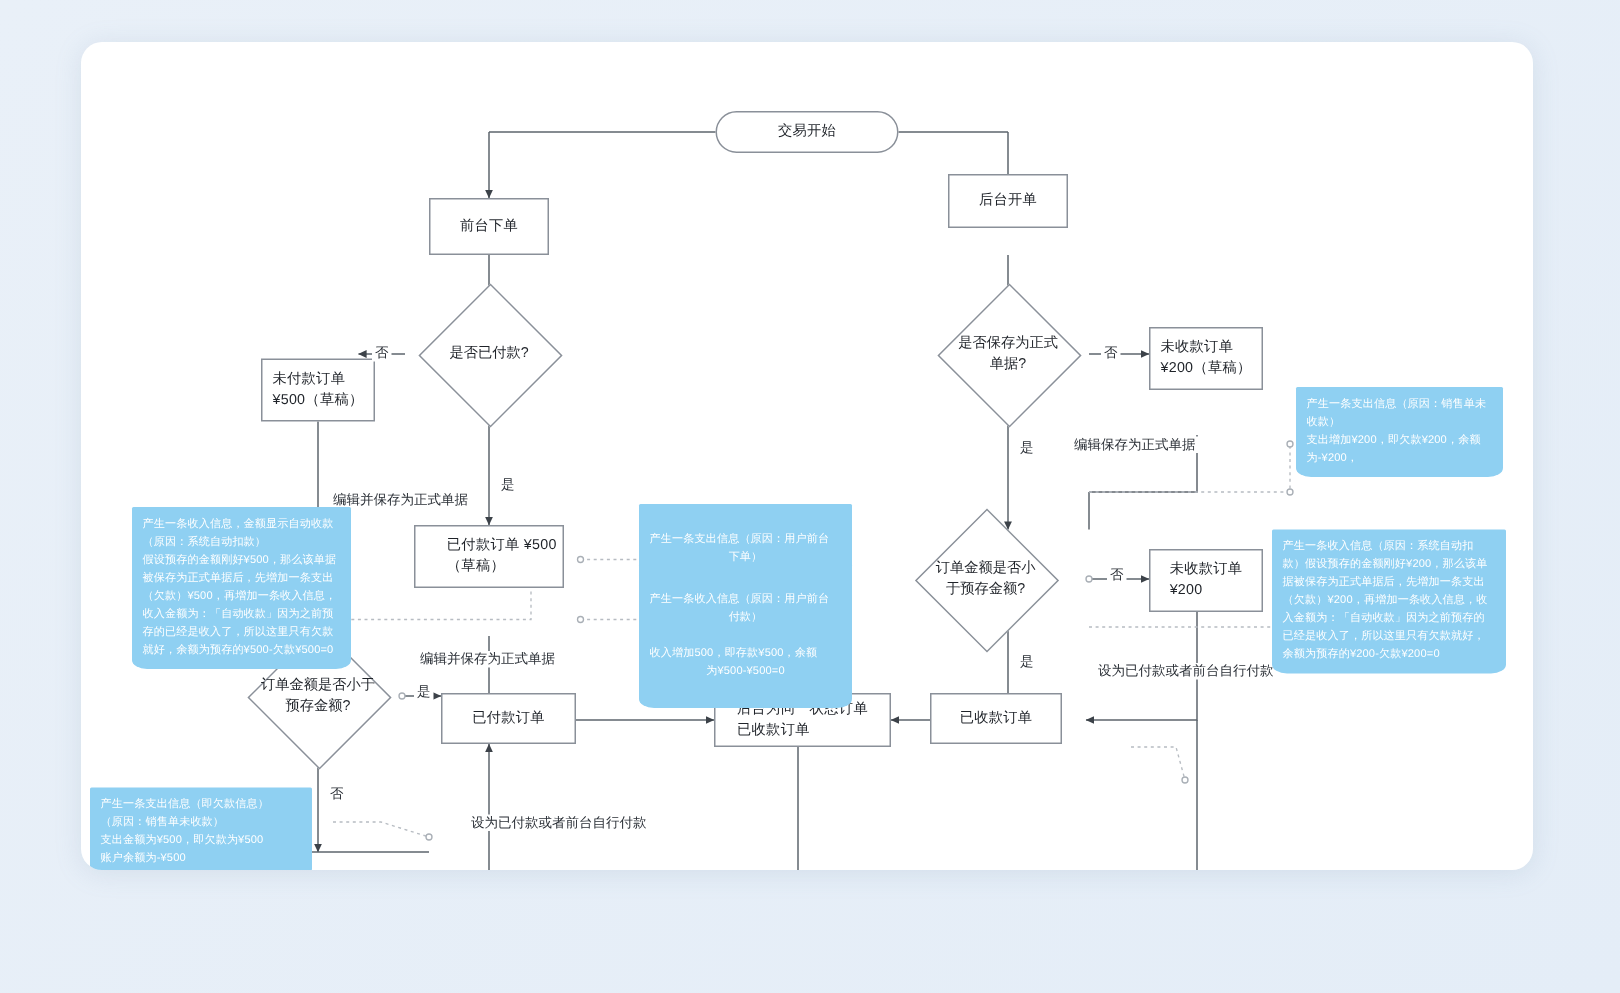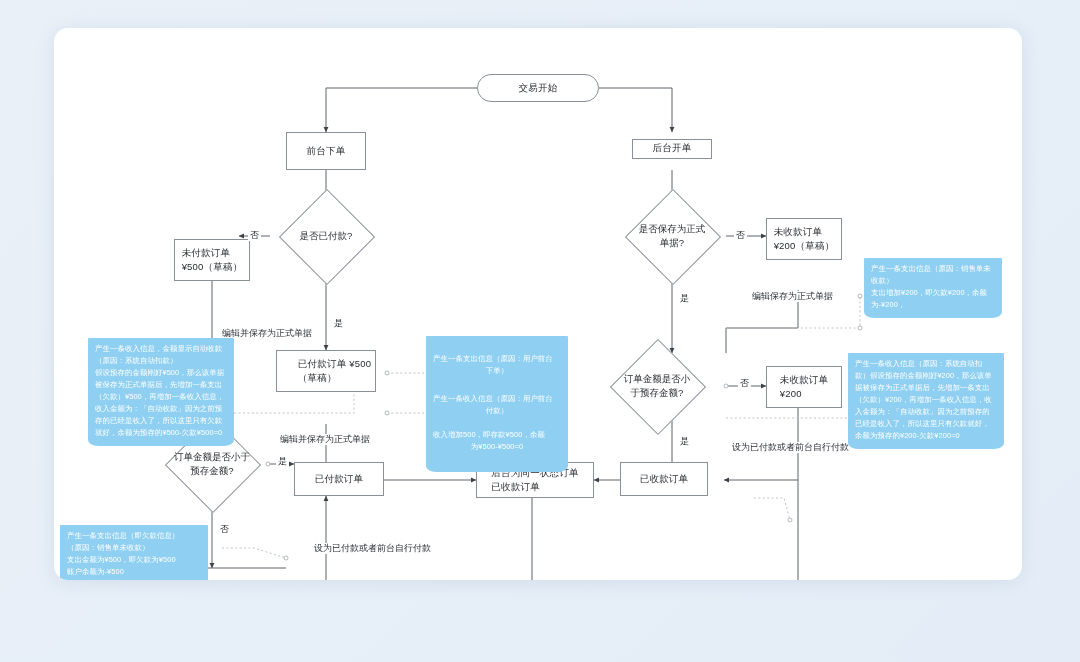--- a/index.html
+++ b/index.html
@@ -186,21 +186,21 @@
           <circle cx="736" cy="492" r="2"></circle>
           <circle cx="214" cy="436" r="2"></circle>
           <circle cx="672" cy="358" r="2"></circle>
         </g>
       </svg>
 
       <div class="node term" style="left:423px; top:46px; width:122px; height:28px;">交易开始</div>
 
       <div class="node" style="left:232px; top:104px; width:80px; height:38px;">前台下单</div>
 
-      <div class="node" style="left:578px; top:111px; width:80px; height:20px;font-family:Liberation Serif, serif;">后台开单</div>
+      <div class="node" style="left:578px; top:88px; width:80px; height:36px;">后台开单</div>
 
       <div class="diamond" style="left:216px; top:175px; width:112px; height:66px;">
         <div class="shape" style="left:23px; top:0px; width:66px; height:66px;"></div>
         <div class="txt">是否已付款?</div>
       </div>
 
       <div class="diamond" style="left:562px; top:175px; width:112px; height:66px;">
         <div class="shape" style="left:23px; top:0px; width:66px; height:66px;"></div>
         <div class="txt">是否保存为正式
 单据?</div>
@@ -241,21 +241,21 @@
       <div class="elabel" style="left:278px; top:290px;">是</div>
       <div class="elabel" style="left:680px; top:202px;">否</div>
       <div class="elabel" style="left:624px; top:265px;">是</div>
       <div class="elabel" style="left:684px; top:350px;">否</div>
       <div class="elabel" style="left:624px; top:408px;">是</div>
       <div class="elabel" style="left:222px; top:428px;">是</div>
       <div class="elabel" style="left:164px; top:496px;">否</div>
 
       <div class="elabel" style="left:166px; top:300px;">编辑并保存为正式单据</div>
       <div class="elabel" style="left:224px; top:406px;">编辑并保存为正式单据</div>
-      <div class="elabel" style="left:696px; top:263px;">编辑保存为正式单据</div>
+      <div class="elabel" style="left:660px; top:263px;">编辑保存为正式单据</div>
       <div class="elabel" style="left:258px; top:515px;">设为已付款或者前台自行付款</div>
       <div class="elabel" style="left:676px; top:414px;">设为已付款或者前台自行付款</div>
 
       <div class="note wave" style="left:34px; top:310px; width:146px;">产生一条收入信息，金额显示自动收款（原因：系统自动扣款）
 假设预存的金额刚好¥500，那么该单据被保存为正式单据后，先增加一条支出（欠款）¥500，再增加一条收入信息，收入金额为：「自动收款」因为之前预存的已经是收入了，所以这里只有欠款就好，余额为预存的¥500-欠款¥500=0</div>
 
       <div class="note wave" style="left:372px; top:308px; width:142px;">
         <span>产生一条支出信息（原因：用户前台</span>
         <span class="ctr">下单）</span>
         <span>支出增加500，即欠款500，余额为-</span>

